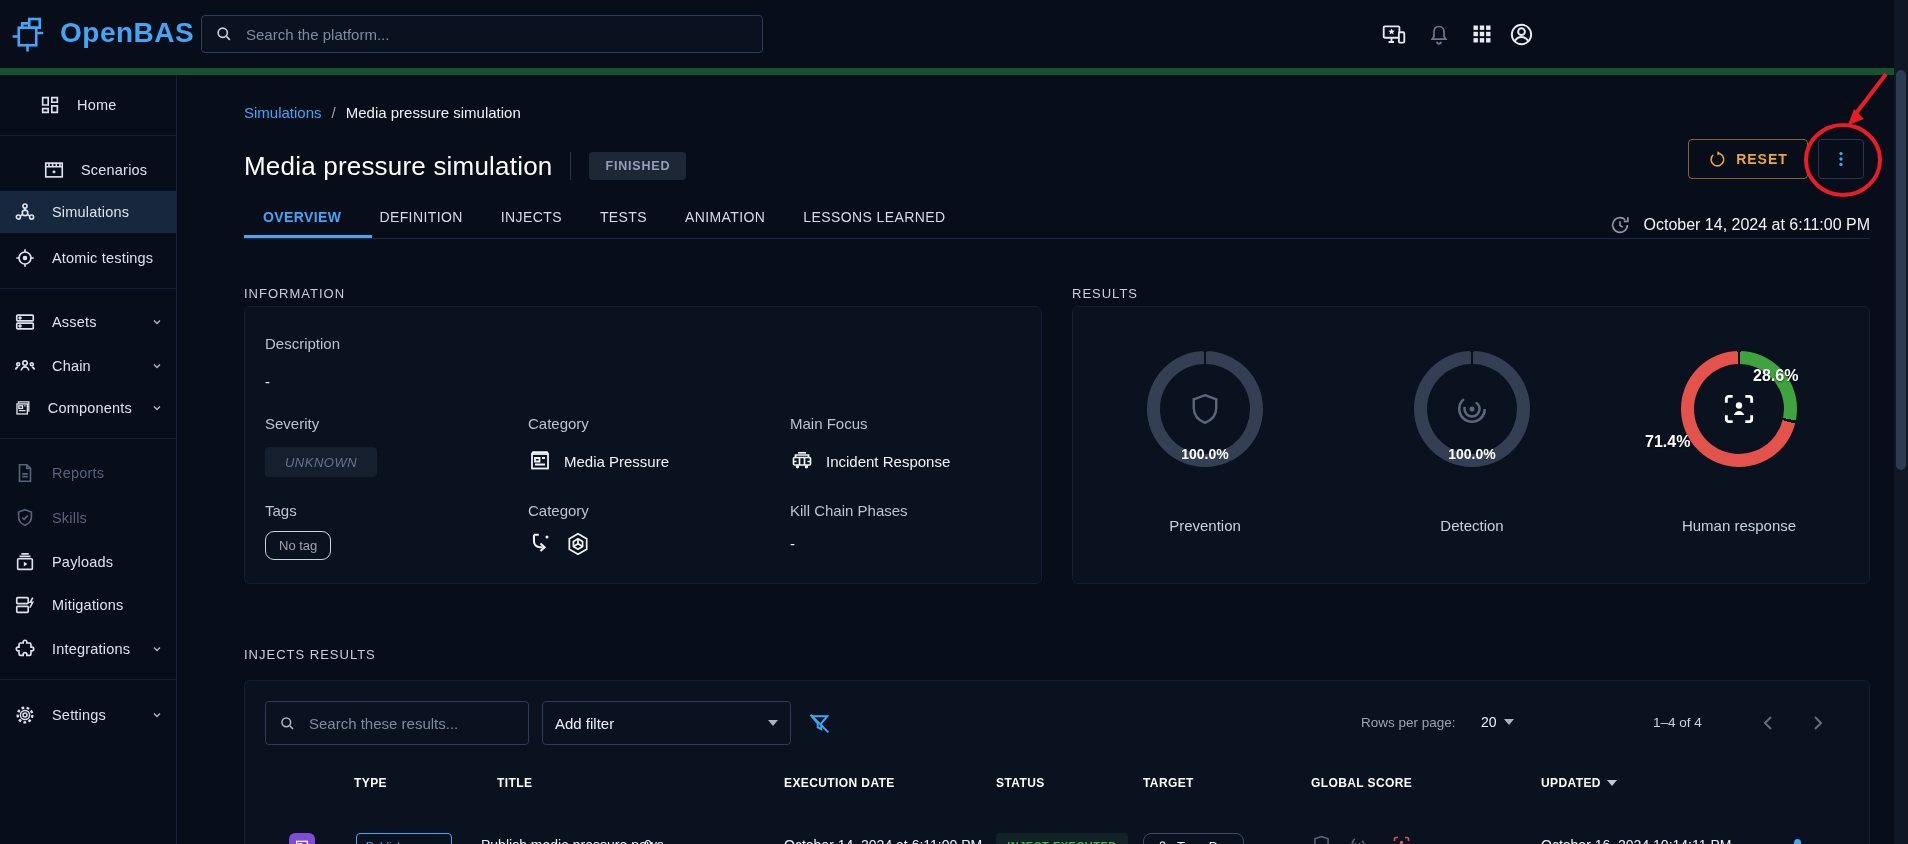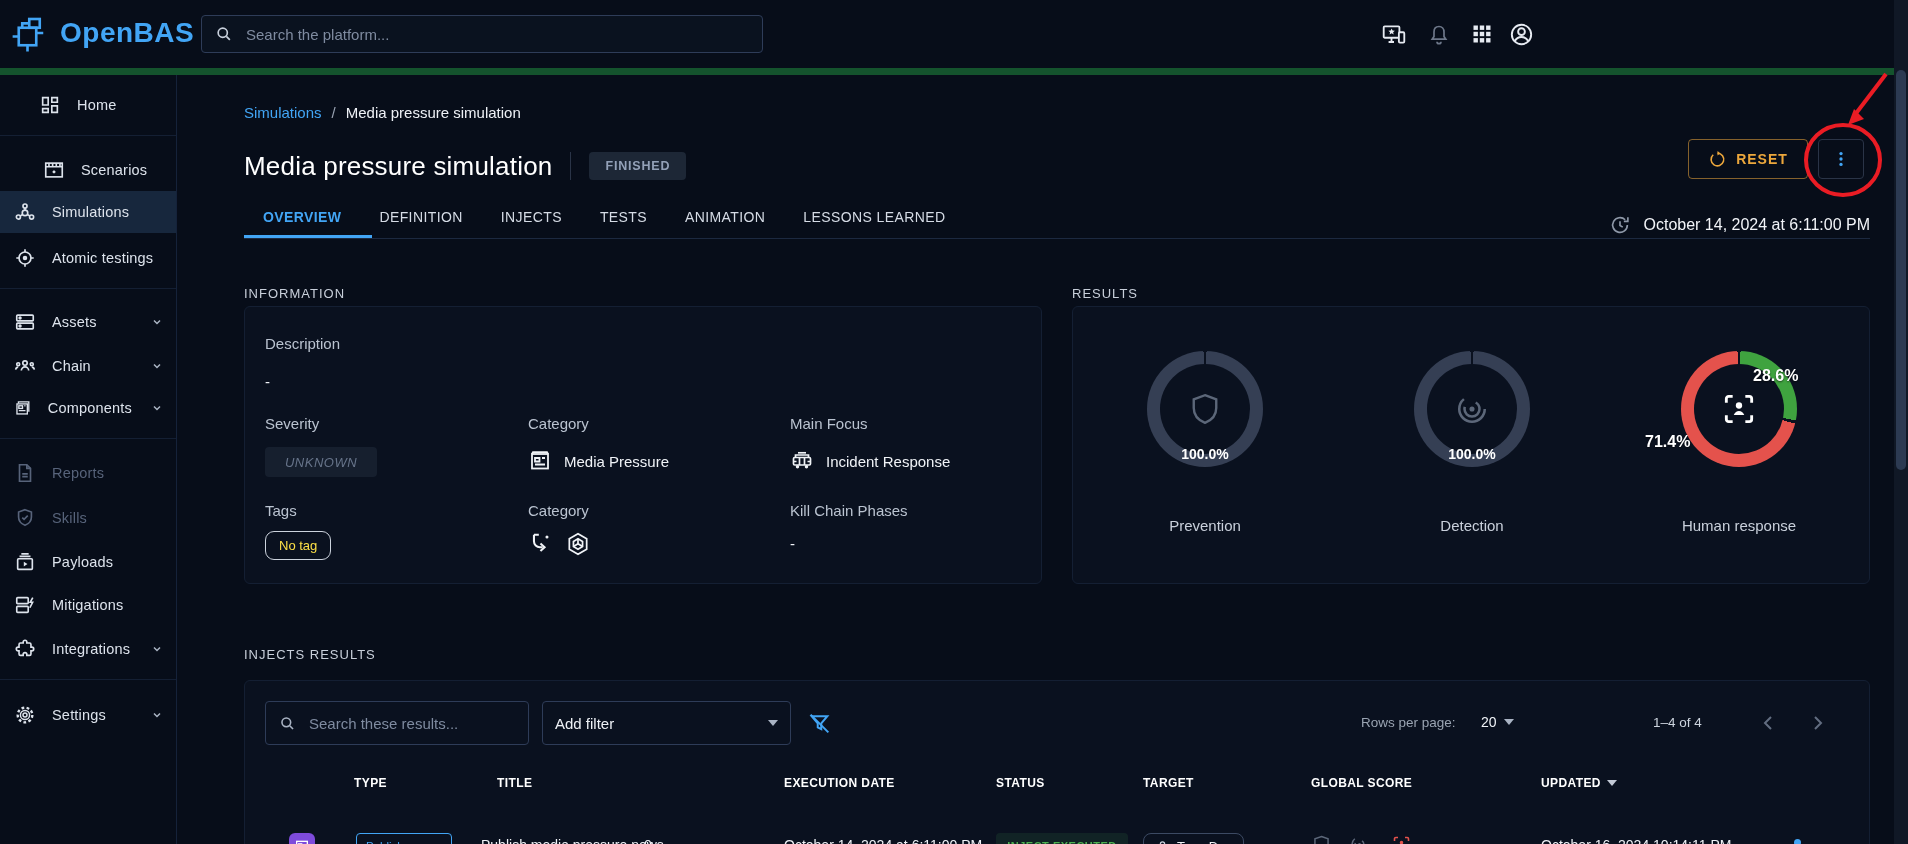--- a/index.html
+++ b/index.html
@@ -52,21 +52,21 @@
   .datetime{position:absolute;top:210px;right:38px;height:30px;display:flex;align-items:center;gap:12px;}
   .datetime .dt{font-size:16px;color:#f2f4f8;}
   
   .section-label{position:absolute;font-size:13px;letter-spacing:1px;color:#c8cfda;font-weight:500;}
   .panel{position:absolute;background:#0a111f;border:1px solid #141f33;border-radius:6px;box-sizing:border-box;}
   .fld-label{font-size:15px;color:#bac3d0;}
   .fld-value{font-size:15px;color:#f0f3f7;}
   .chip-unknown{width:112px;height:30px;background:#161f2e;border-radius:4px;display:flex;align-items:center;justify-content:center;
     color:#67748a;font-size:13px;font-style:italic;letter-spacing:.5px;}
   .chip-notag{height:27px;padding:0 13px;border:1.5px solid #ccd3dd;border-radius:9px;display:inline-flex;align-items:center;
-    color:#fde047;font-size:13px;}
+    color:#a3a3a3;font-size:13px;}
   .icon-val{display:flex;align-items:center;gap:12px;color:#f0f3f7;font-size:15px;}
   
   .chart{position:absolute;width:180px;height:196px;}
   .donut{position:absolute;left:32px;top:0;width:116px;height:116px;border-radius:50%;}
   .donut-hole{position:absolute;left:13px;top:13px;width:90px;height:90px;border-radius:50%;background:#0a111f;
     display:flex;align-items:center;justify-content:center;}
   .donut-total{position:absolute;left:0;top:95px;width:180px;text-align:center;font-size:14px;font-weight:700;color:#ffffff;}
   .donut-pct{position:absolute;font-size:16px;font-weight:700;color:#fff;text-shadow:0 1px 2px rgba(0,0,0,.6);}
   .chart-title{position:absolute;left:-20px;top:166px;width:220px;text-align:center;font-size:15px;color:#c9d0db;}
   

